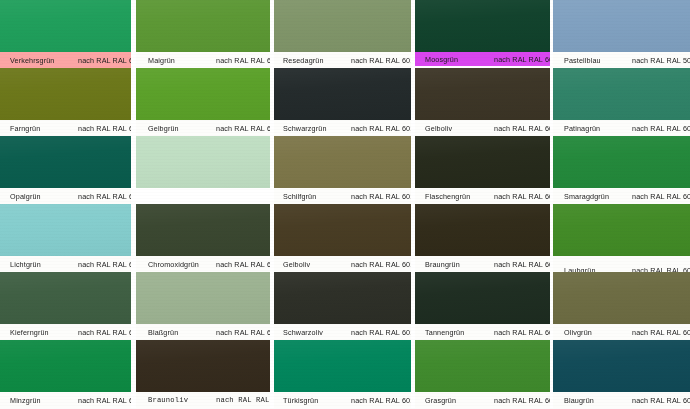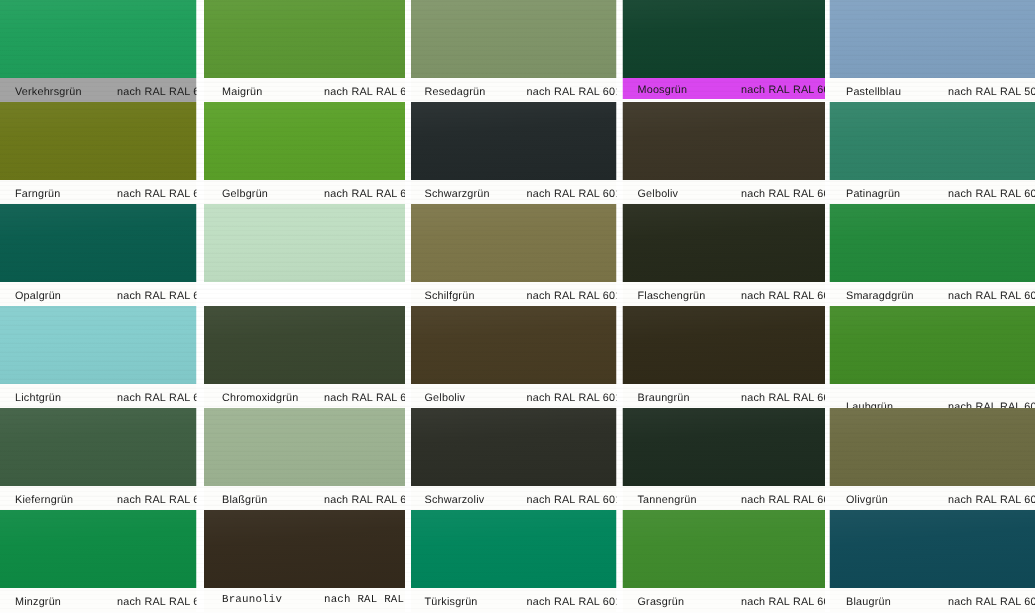--- a/index.html
+++ b/index.html
@@ -93,21 +93,21 @@
       repeating-linear-gradient(0deg, rgba(0,0,0,0.5) 0px, rgba(0,0,0,0) 1px, rgba(0,0,0,0) 3px);
   }
 </style>
 </head>
 <body>
 
 <div id="chart" style="background: rgb(255, 255, 255);">
     <div class="column col-0" style="left: 0px; width: 131px;">
       <div class="cell" style="position: absolute; top: 0px; left: 0px; width: 131px; height: 68px;">
         <div class="swatch" title="Verkehrsgrün" style="height: 52px; background: rgb(30, 158, 90);"></div>
-        <div class="label-band" style="height: 16px; background: #a3a3a3;">
+        <div class="label-band" style="height: 16px; background: #fca5a5;">
           <span class="label-name" style="color: rgb(27, 27, 27);">Verkehrsgrün</span>
           <span class="label-code" style="color: rgb(27, 27, 27);">nach RAL RAL 6024</span>
         </div>
       </div>
       <div class="cell" style="position: absolute; top: 68px; left: 0px; width: 131px; height: 68px;">
         <div class="swatch" title="Farngrün" style="height: 52px; background: rgb(107, 118, 24);"></div>
         <div class="label-band" style="height: 16px; background: rgb(253, 253, 251);">
           <span class="label-name" style="color: rgb(27, 27, 27);">Farngrün</span>
           <span class="label-code" style="color: rgb(27, 27, 27);">nach RAL RAL 6025</span>
         </div>

